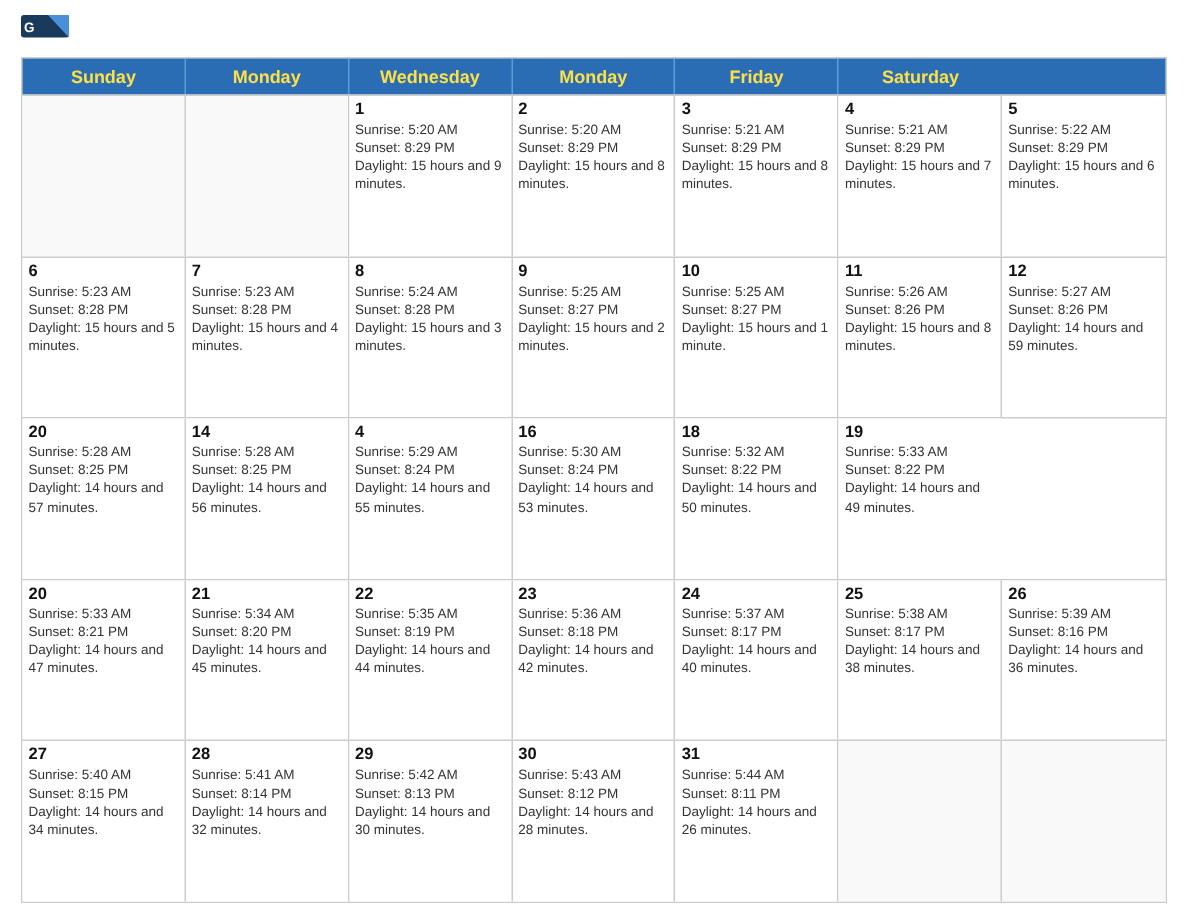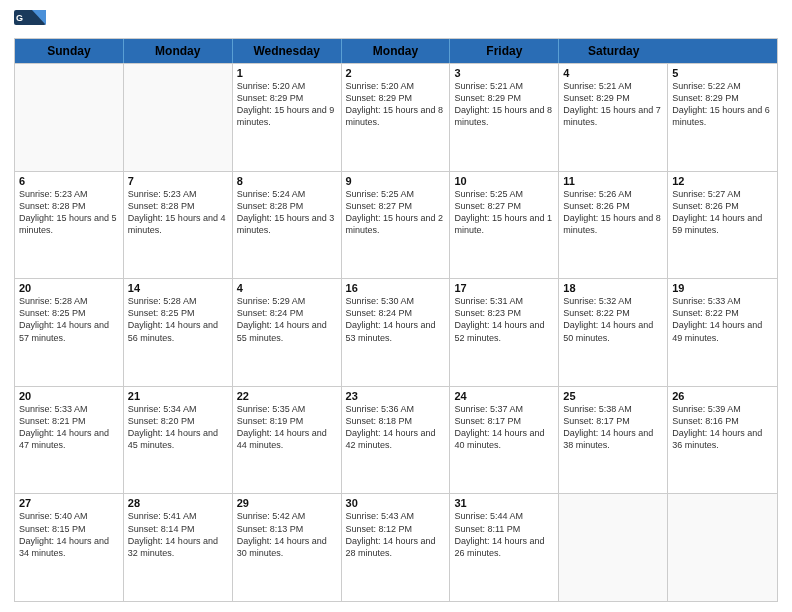--- a/index.html
+++ b/index.html
@@ -51,21 +51,21 @@
       display: flex;
       flex-direction: column;
       border: 1px solid #ccc;
     }
     .cal-header {
       display: grid;
       grid-template-columns: repeat(7, 1fr);
       background: #2a6db5;
     }
     .cal-header-cell {
-      color: #000000;
+      color: #fde047;
       font-size: 12px;
       font-weight: bold;
       text-align: center;
       padding: 5px 2px;
       border-right: 1px solid #5a9fd4;
     }
     .cal-header-cell:last-child {
       border-right: none;
     }
     .cal-body {
@@ -238,26 +238,20 @@
             <span class="cell-line">Sunset: 8:24 PM</span>
             <span class="cell-line">Daylight: 14 hours and 55 minutes.</span>
           </div>
           <div class="cal-cell">
             <span class="day-num">16</span>
             <span class="cell-line">Sunrise: 5:30 AM</span>
             <span class="cell-line">Sunset: 8:24 PM</span>
             <span class="cell-line">Daylight: 14 hours and 53 minutes.</span>
           </div>
           <div class="cal-cell">
-            <span class="day-num">17</span>
-            <span class="cell-line">Sunrise: 5:31 AM</span>
-            <span class="cell-line">Sunset: 8:23 PM</span>
-            <span class="cell-line">Daylight: 14 hours and 52 minutes.</span>
-          </div>
-          <div class="cal-cell">
             <span class="day-num">18</span>
             <span class="cell-line">Sunrise: 5:32 AM</span>
             <span class="cell-line">Sunset: 8:22 PM</span>
             <span class="cell-line">Daylight: 14 hours and 50 minutes.</span>
           </div>
           <div class="cal-cell">
             <span class="day-num">19</span>
             <span class="cell-line">Sunrise: 5:33 AM</span>
             <span class="cell-line">Sunset: 8:22 PM</span>
             <span class="cell-line">Daylight: 14 hours and 49 minutes.</span>

